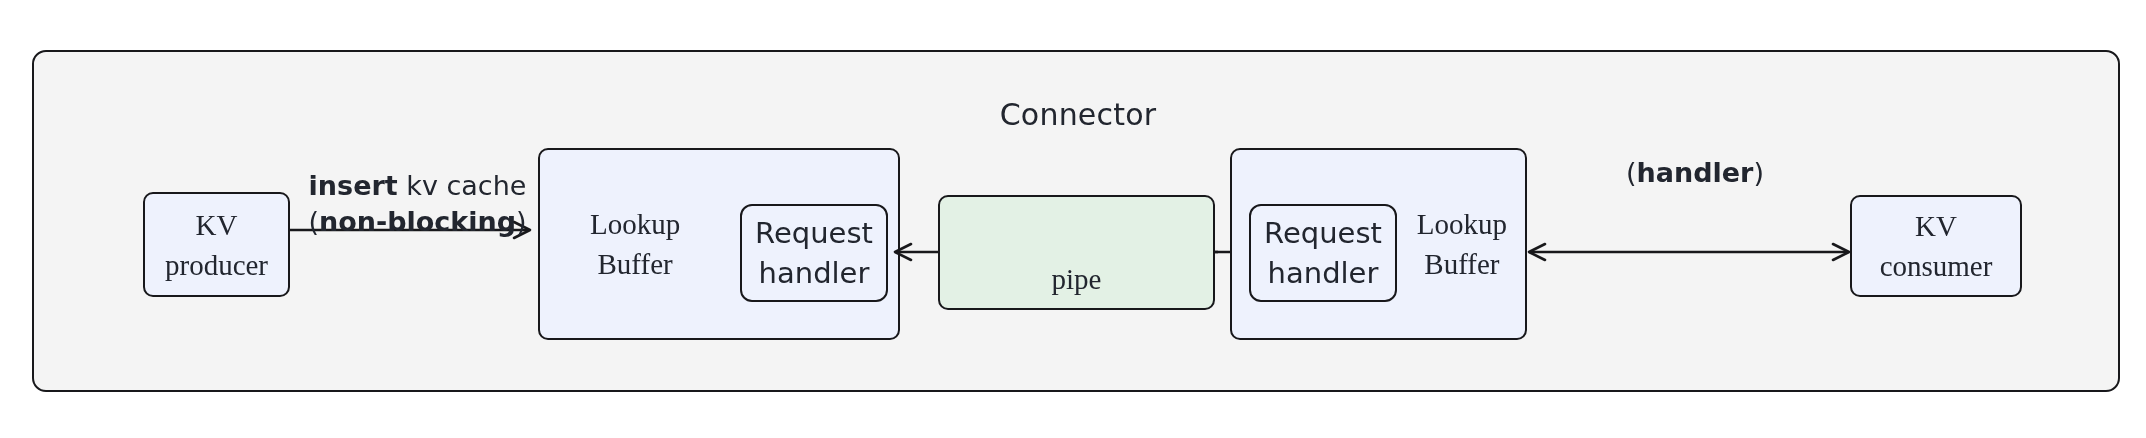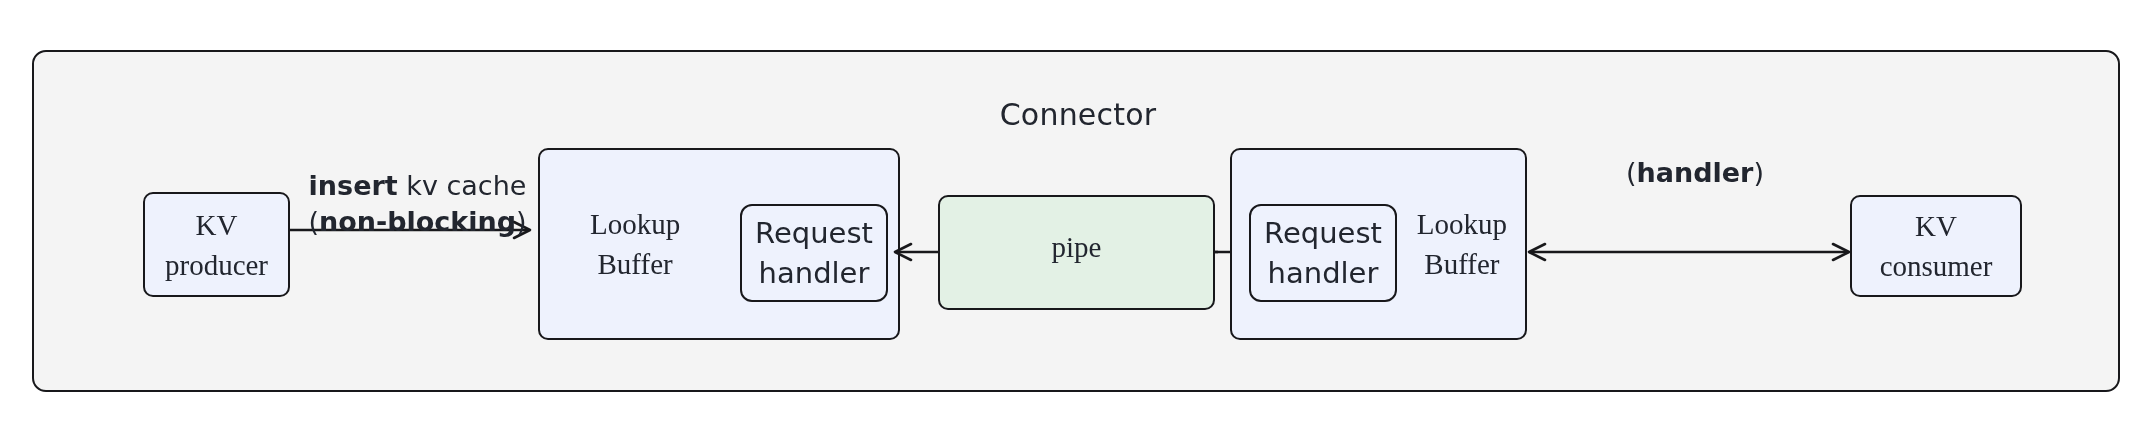--- a/index.html
+++ b/index.html
@@ -54,21 +54,21 @@
     display: flex;
     align-items: center;
     justify-content: center;
     text-align: center;
     font-size: 29px;
     line-height: 40px;
     color: #22262f;
     font-family: Liberation Serif, serif;
   }
   .node.blue  { background: #eef2fd; }
-  .node.green { background: #e3f1e5; align-items: center; }
+  .node.green { background: #e3f1e5; }
 
   .kv-producer {
     left: 143px;  top: 192px;  width: 147px;  height: 105px;
   }
   .kv-consumer {
     left: 1850px; top: 195px;  width: 172px;  height: 102px;
   }
 
   
   .lookup-left {

